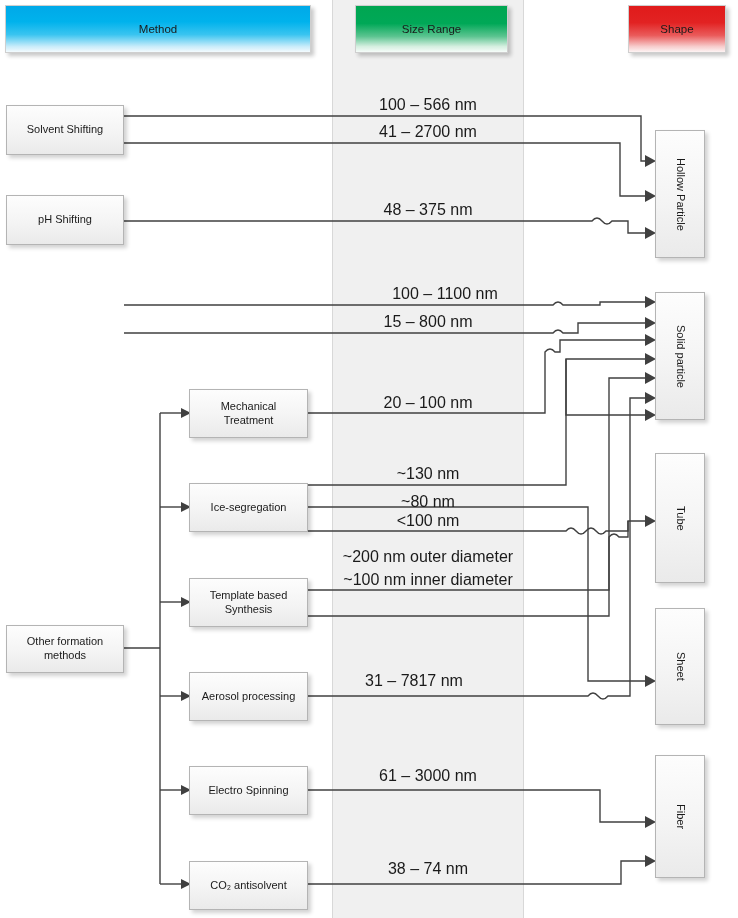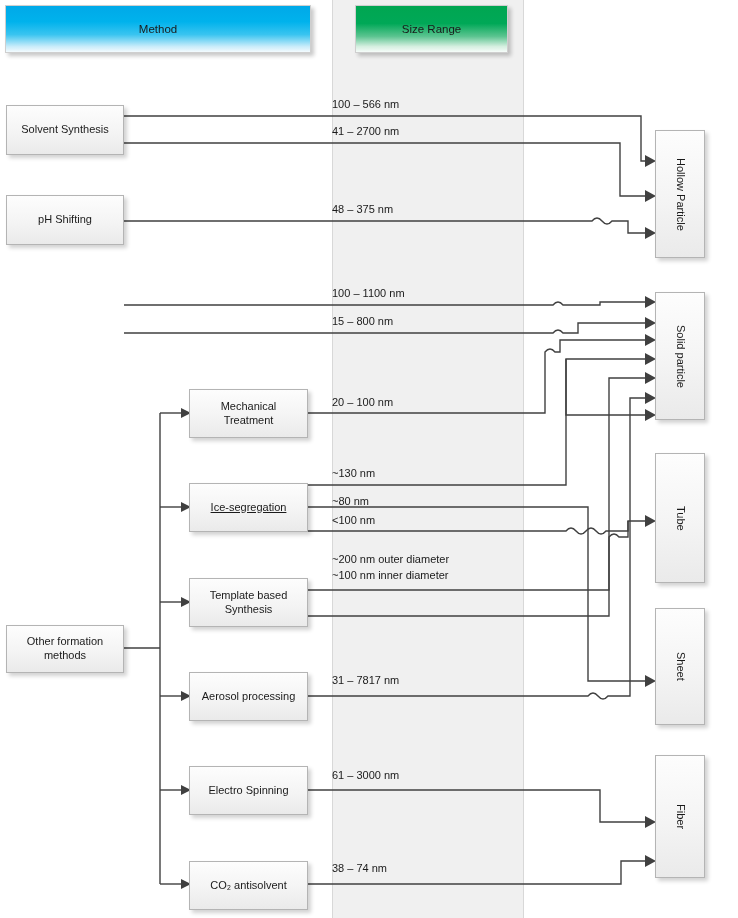--- a/index.html
+++ b/index.html
@@ -74,21 +74,22 @@
     padding: 2px 4px;
   }
   .box-v {
     writing-mode: vertical-rl;
     text-orientation: mixed;
   }
 
   
   .szlabel {
     position: absolute;
-    font-size: 11px;
+    text-align: center;
+    font-size: 16px;
     color: #1a1a1a;
     line-height: 1.45;
     white-space: pre-line;
     transform: translateY(-50%);
     pointer-events: none;
   }
 
   svg.wires {
     position: absolute;
     left: 0; top: 0;
@@ -100,20 +101,21 @@
 </style>
 </head>
 <body>
 
 <div id="canvas">
 
   <div class="band"></div>
 
   <div class="hdr hdr-method">Method</div>
   <div class="hdr hdr-size">Size Range</div>
+  <div class="hdr hdr-shape">Shape</div>
 
   <svg class="wires" viewBox="0 0 738 918" xmlns="http://www.w3.org/2000/svg">
 
     <path d="M124,648 L160,648"></path>
     <path d="M160,413 L160,884"></path>
 
     <path d="M160,413 L181,413"></path>
     <path d="M160,507 L181,507"></path>
     <path d="M160,602 L181,602"></path>
     <path d="M160,696 L181,696"></path>
@@ -184,32 +186,32 @@
     <polygon class="arrowhead" points="645,816 656,822 645,828"></polygon>
 
     <path d="M308,884 L621,884 L621,861 L645,861"></path>
     <polygon class="arrowhead" points="645,855 656,861 645,867"></polygon>
 
     <path d="M566,359 L566,415 L645,415"></path>
     <polygon class="arrowhead" points="645,409 656,415 645,421"></polygon>
 
   </svg>
 
-  <div class="box" style="left:6px; top:105px; width:118px; height:50px;">Solvent Synthesis</div>
+  <div class="box" style="left:6px; top:105px; width:118px; height:50px;">Solvent Shifting</div>
 
   <div class="box" style="left:6px; top:195px; width:118px; height:50px;">pH Shifting</div>
 
 
   <div class="box" style="left:6px; top:625px; width:118px; height:48px; white-space:pre-line;">Other formation
 methods</div>
 
   <div class="box" style="left:189px; top:389px; width:119px; height:49px; white-space:pre-line;">Mechanical
 Treatment</div>
 
-  <div class="box" style="left:189px; top:483px; width:119px; height:49px;text-decoration:underline;">Ice-segregation</div>
+  <div class="box" style="left:189px; top:483px; width:119px; height:49px;">Ice-segregation</div>
 
   <div class="box" style="left:189px; top:578px; width:119px; height:49px; white-space:pre-line;">Template based
 Synthesis</div>
 
   <div class="box" style="left:189px; top:672px; width:119px; height:49px;">Aerosol processing</div>
 
   <div class="box" style="left:189px; top:766px; width:119px; height:49px;">Electro Spinning</div>
 
   <div class="box" style="left:189px; top:861px; width:119px; height:49px;">CO₂ antisolvent</div>
 

